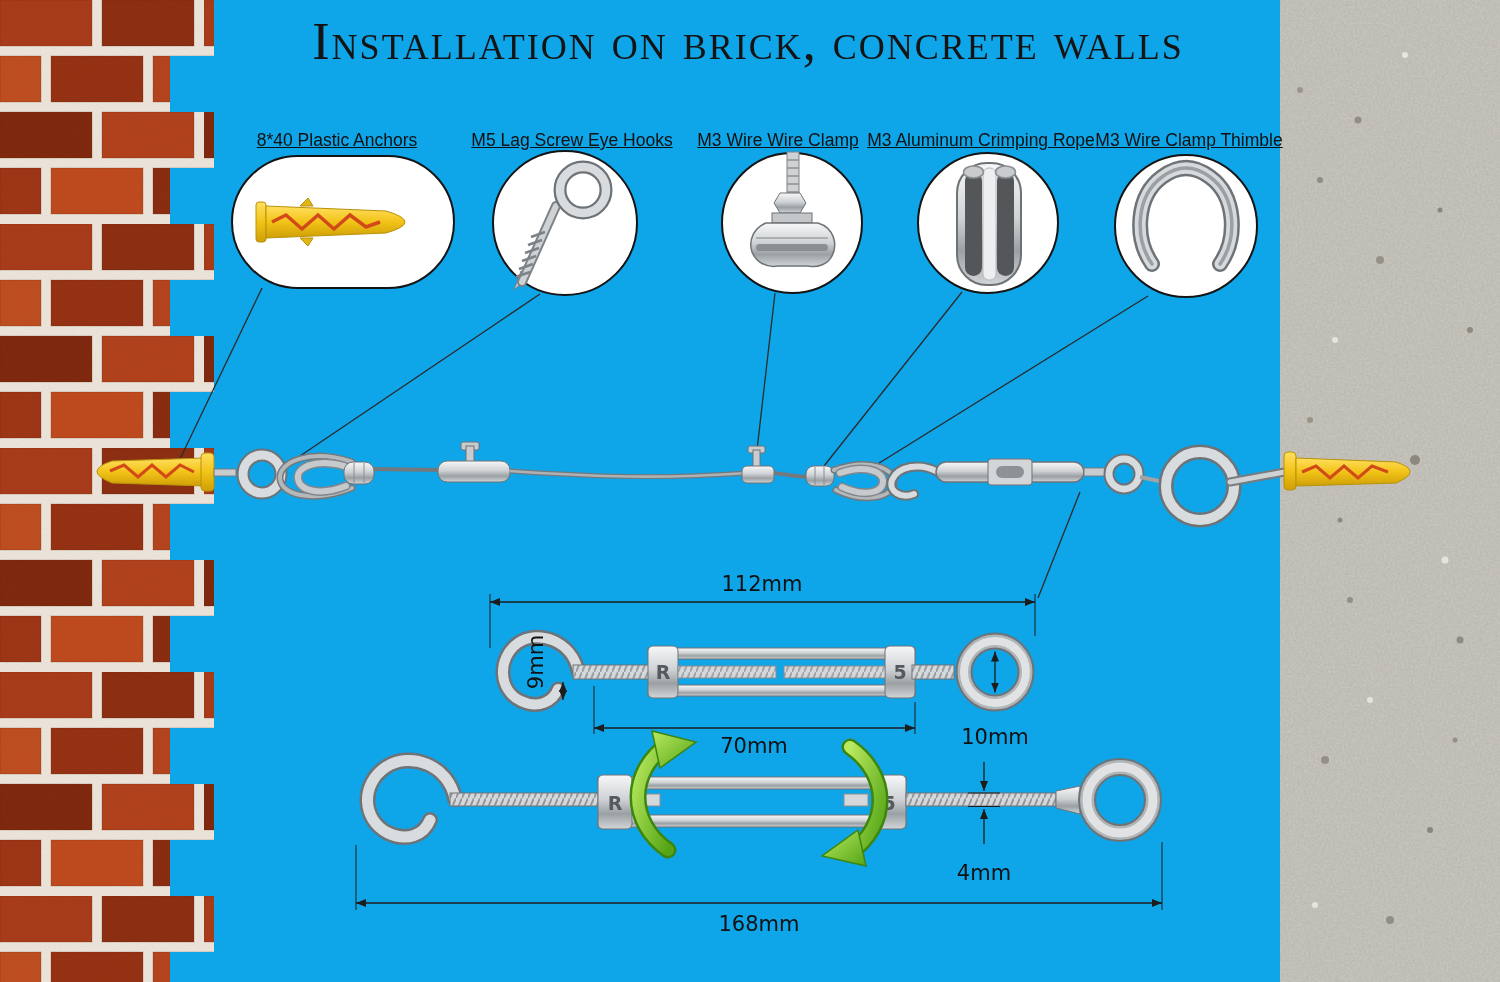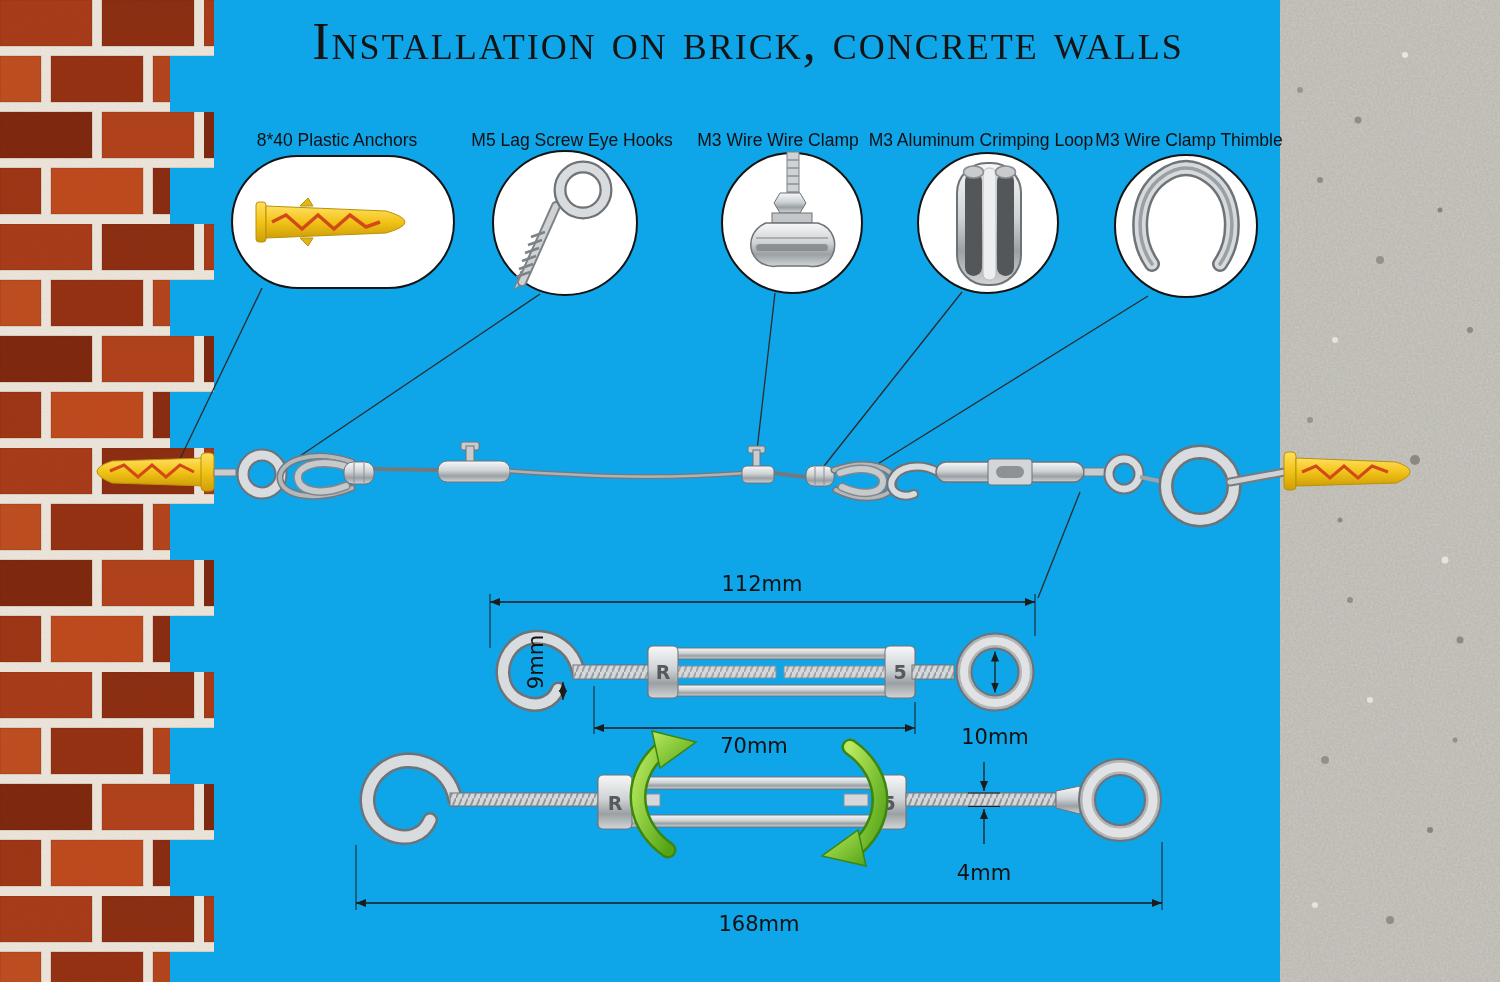--- a/index.html
+++ b/index.html
@@ -3,21 +3,21 @@
 <meta charset="utf-8">
 <style>
   html,body{margin:0;padding:0;background:#fff;}
   .canvas{position:relative;width:1500px;height:982px;background:#0ea5e9;overflow:hidden;
           font-family:"Liberation Sans",sans-serif;}
   .wall{position:absolute;top:0;}
   .title{position:absolute;top:12px;left:748px;transform:translateX(-50%);
          font-family:"Liberation Serif",serif;font-variant:small-caps;
          font-size:52px;letter-spacing:2px;color:#141414;white-space:nowrap;}
   .callout-label{position:absolute;transform:translateX(-50%);
-         font-size:17.5px;color:#101010;white-space:nowrap;}
+         font-size:17.5px;color:#101010;white-space:nowrap;text-decoration:underline;}
   .main-svg{position:absolute;left:0;top:0;}
   .dimtext{font-family:"DejaVu Sans",sans-serif;font-size:21px;fill:#111;text-anchor:middle;}
   .marktext{font-family:"DejaVu Sans",sans-serif;font-size:19px;font-weight:bold;fill:#565a5e;text-anchor:middle;}
   .dim{stroke:#1c1c1c;stroke-width:1.3;fill:none;}
   .ext{stroke:#1c1c1c;stroke-width:1;fill:none;}
   .ldr{stroke:#2b2b2b;stroke-width:1.3;fill:none;}
   .bub{fill:#ffffff;stroke:#141414;stroke-width:2;}
 </style>
 </head>
 <body>
@@ -92,21 +92,21 @@
       <circle cx="90" cy="700" r="3" fill="#e6e4da"></circle>
         <circle cx="35" cy="905" r="3" fill="#e6e4da"></circle>
     </g>
   </svg>
 
   <div class="title">Installation on brick, concrete walls</div>
 
   <div class="callout-label" style="left:337px;top:130px;">8*40 Plastic Anchors</div>
   <div class="callout-label" style="left:572px;top:130px;">M5 Lag Screw Eye Hooks</div>
   <div class="callout-label" style="left:778px;top:130px;">M3 Wire Wire Clamp</div>
-  <div class="callout-label" style="left:981px;top:130px;">M3 Aluminum Crimping Loop</div>
+  <div class="callout-label" style="left:981px;top:130px;">M3 Aluminum Crimping Rope</div>
   <div class="callout-label" style="left:1189px;top:130px;">M3 Wire Clamp Thimble</div>
 
   <svg class="main-svg" width="1500" height="982" viewBox="0 0 1500 982">
     <defs>
       <linearGradient id="metV" x1="0" y1="0" x2="0" y2="1">
         <stop offset="0" stop-color="#f6f7f8"></stop>
           <stop offset="0.45" stop-color="#cfd3d5"></stop>
         <stop offset="0.72" stop-color="#9aa0a4"></stop>
           <stop offset="1" stop-color="#d2d5d7"></stop>
       </linearGradient>

